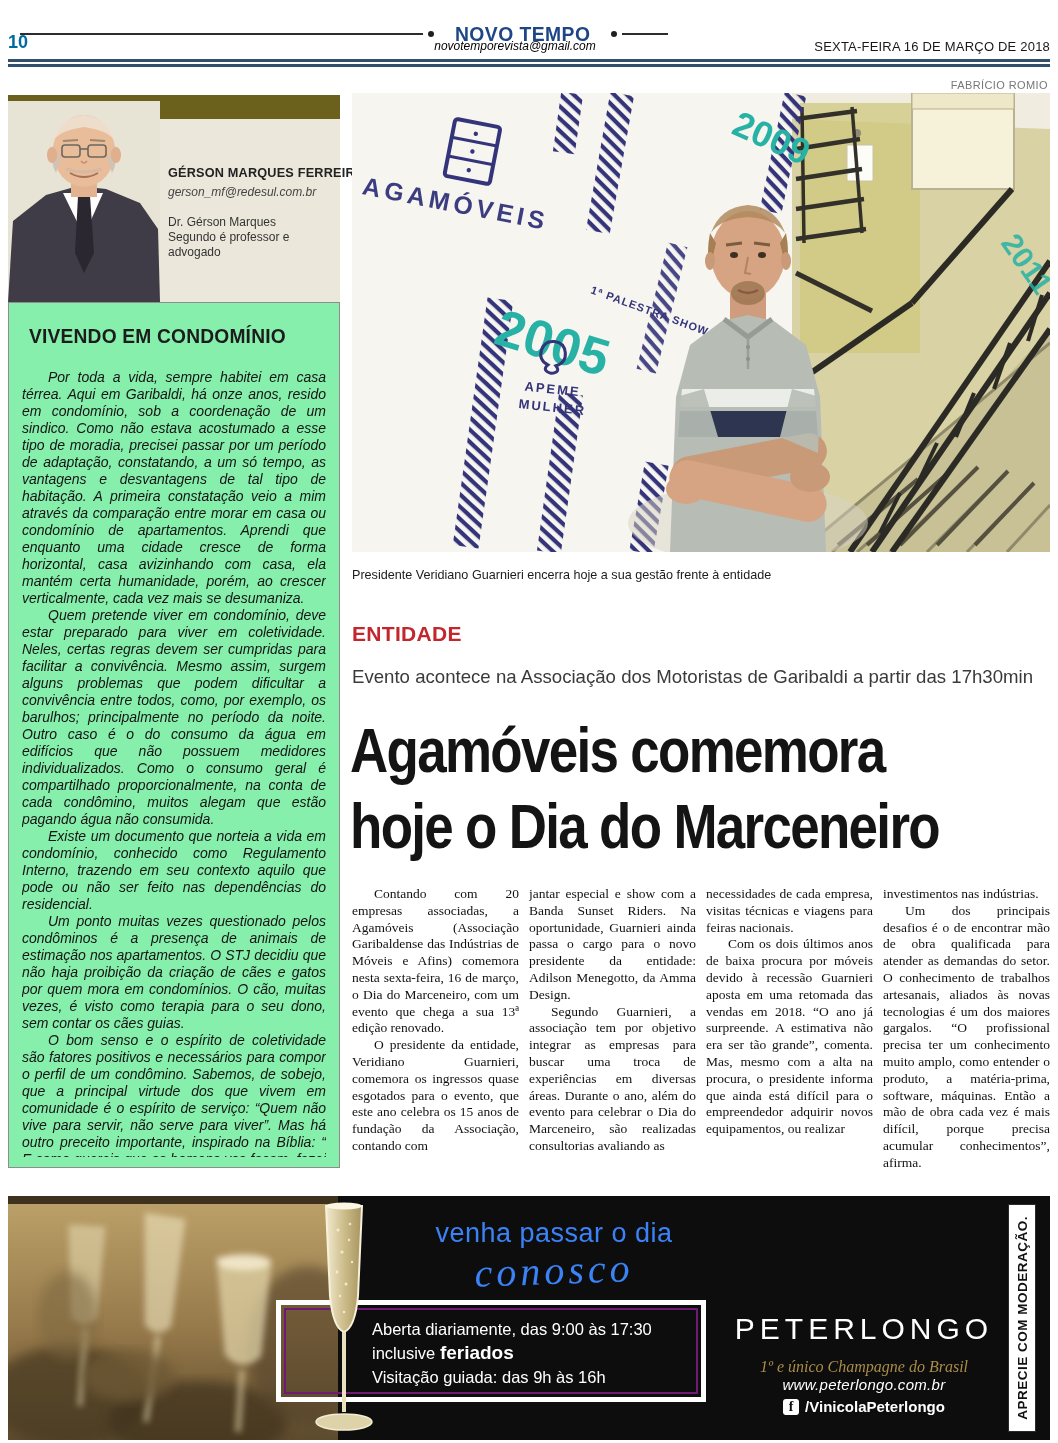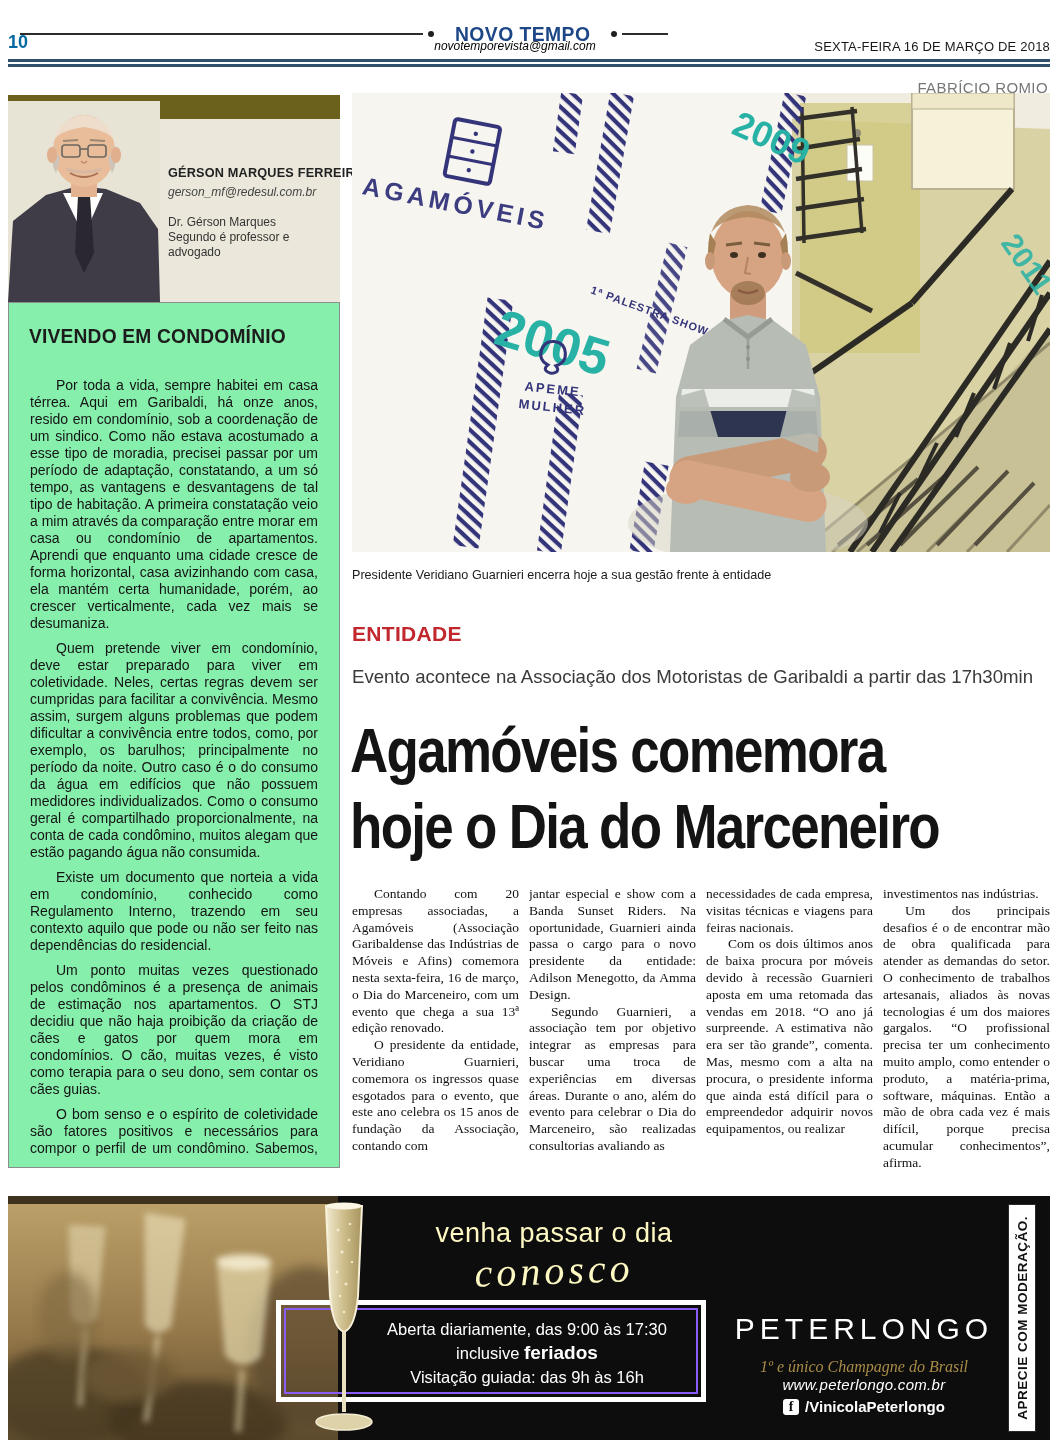--- a/index.html
+++ b/index.html
@@ -29,48 +29,48 @@
   .author-photo { position:absolute; left:0; top:6px; width:152px; height:201px; }
   .author-info { position:absolute; left:160px; top:70px; width:168px; }
   .author-name { font-size:13.5px; font-weight:bold; letter-spacing:.2px; color:#222; transform:scaleX(.94); transform-origin:left; white-space:nowrap; }
   .author-email { font-size:12px; font-style:italic; color:#444; margin-top:5px; }
   .author-bio { font-size:12px; color:#333; margin-top:16px; line-height:15px; width:150px; }
 
   .opinion-box { position:absolute; left:8px; top:302px; width:332px; height:866px; border:1px solid #8d8d8d; background:#86efac; }
   .opinion-title { position:absolute; left:20px; top:22px; font-size:20px; font-weight:bold; color:#1c1c1c; letter-spacing:.2px; transform:scaleX(.96); transform-origin:left; white-space:nowrap; }
   .opinion-body { position:absolute; left:13px; right:13px; top:66px; bottom:10px; overflow:hidden;
     font-size:14px; line-height:17px; text-align:justify; color:#141414; }
-  .opinion-body p { margin:8px; text-indent:26px; }
+  .opinion-body p { margin:0; text-indent:26px;font-style:italic; }
 
   
-  .photo-credit { position:absolute; right:10px; top:79px; font-size:15px; color:#777; letter-spacing:.4px; }
+  .photo-credit { position:absolute; right:10px; top:79px; font-size:11px; color:#777; letter-spacing:.4px; }
   .main-photo { position:absolute; left:352px; top:93px; width:698px; height:459px; overflow:hidden; background:#f6f4ee; }
   .photo-caption { position:absolute; left:352px; top:567px; width:698px; font-size:13px; color:#1c1c1c; transform:scaleX(.97); transform-origin:left; white-space:nowrap; }
 
   .section-label { position:absolute; left:352px; top:622px; font-size:21px; font-weight:bold; color:#c1272d; letter-spacing:.3px; }
   .article-subtitle { position:absolute; left:352px; top:666px; width:698px; font-size:19px; color:#3a3a3a; transform:scaleX(.98); transform-origin:left; white-space:nowrap; }
 
   .headline { position:absolute; left:350px; top:712px; width:700px; color:#141414; }
   .headline .hl-line { font-size:63px; font-weight:bold; letter-spacing:-2px; line-height:76px; white-space:nowrap; transform:scaleX(.84); transform-origin:left center; }
 
   .article-cols { position:absolute; left:352px; top:886px; width:698px; height:284px; display:flex; gap:10px; overflow:hidden;
     font-family:"Liberation Serif", serif; font-size:13.5px; line-height:16.8px; text-align:justify; color:#111; }
   .article-cols .col { flex:1; overflow:hidden; }
   .article-cols p { margin:0; }
   .article-cols p.indent { text-indent:22px; }
 
   
   .ad { position:absolute; left:8px; top:1196px; width:1042px; height:244px; background:#0d0d0d; }
   .ad-photo { position:absolute; left:0; top:0; width:330px; height:244px; }
   .ad-flute { position:absolute; left:296px; top:4px; width:80px; height:238px; z-index:3; }
-  .ad-invite { position:absolute; left:366px; top:22px; width:360px; text-align:center; color:#fef9c3; z-index:2; }
+  .ad-invite { position:absolute; left:366px; top:22px; width:360px; text-align:center; color:#3b82f6; z-index:2; }
   .ad-invite-l1 { font-size:27px; font-weight:300; letter-spacing:.5px; }
   .ad-invite-l2 { font-family:"Liberation Serif", serif; font-style:italic; font-size:40px; margin-top:-2px; letter-spacing:4px; transform:rotate(-2deg); }
   .ad-box { position:absolute; left:268px; top:104px; width:430px; height:102px; border:5px solid #fff; z-index:2; }
-  .ad-box-inner { position:absolute; inset:3px; border:2px solid #8b5cf6; color:#fff; text-align:center; padding:10px 14px 0 86px; }
+  .ad-box-inner { position:absolute; inset:3px; border:2px solid #701a75; color:#fff; padding:10px 14px 0 86px; }
   .ad-box-l1 { font-size:16.5px; }
   .ad-box-l2 { font-size:16.5px; margin-top:3px; }
   .ad-box-l2 b { font-size:19px; }
   .ad-box-l3 { font-size:16.5px; margin-top:4px; }
   .ad-brand { position:absolute; left:718px; top:116px; width:276px; text-align:center; color:#fff; }
   .ad-brand-name { font-family:Liberation Sans, sans-serif; font-size:30px; letter-spacing:5px; white-space:nowrap; }
   .ad-brand-tag { font-family:"Liberation Serif", serif; font-style:italic; font-size:16px; color:#a98c48; margin-top:12px; white-space:nowrap; }
   .ad-url { font-size:15px; letter-spacing:.3px;font-style:italic; }
   .ad-fb { font-size:15px; font-weight:bold; margin-top:5px; display:flex; justify-content:center; align-items:center; gap:6px; }
   .fb-icon { display:inline-block; width:16px; height:16px; background:#ffffff; color:#0d0d0d; border-radius:3px; font-family:"Liberation Serif", serif; font-weight:bold; font-size:14px; line-height:16px; text-align:center; }

